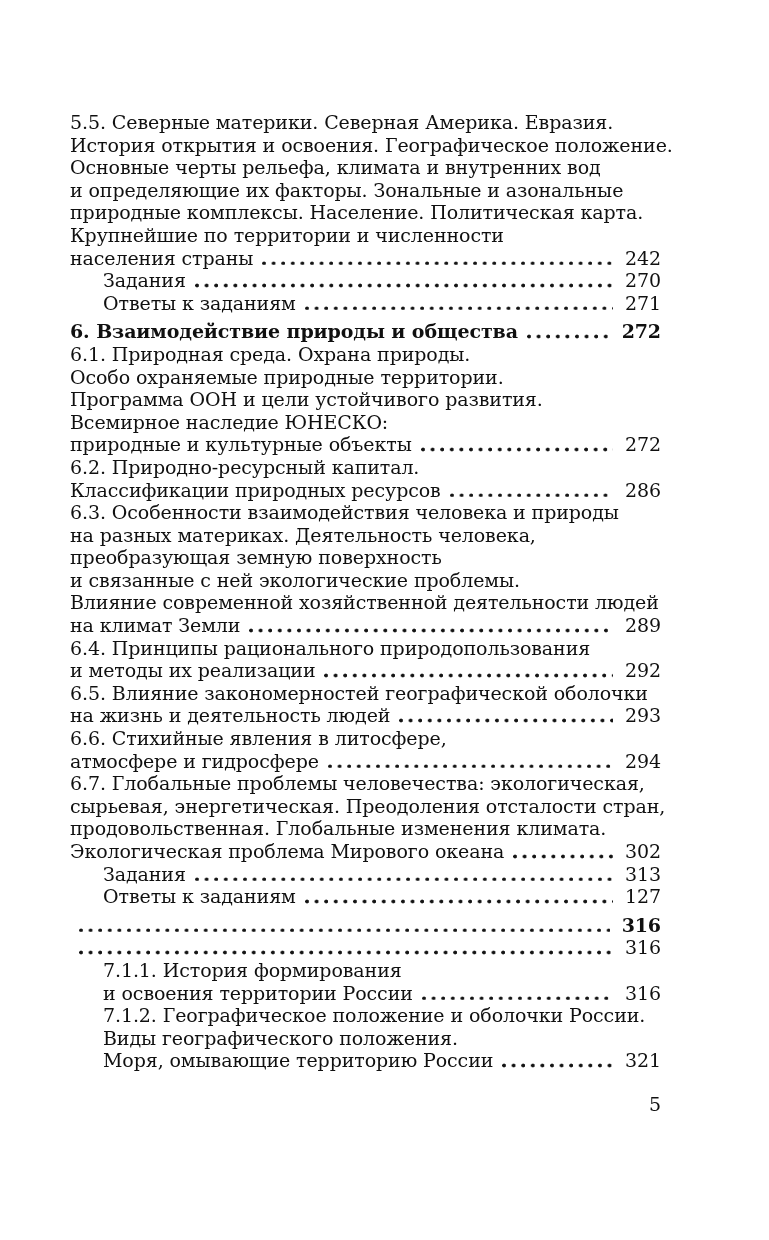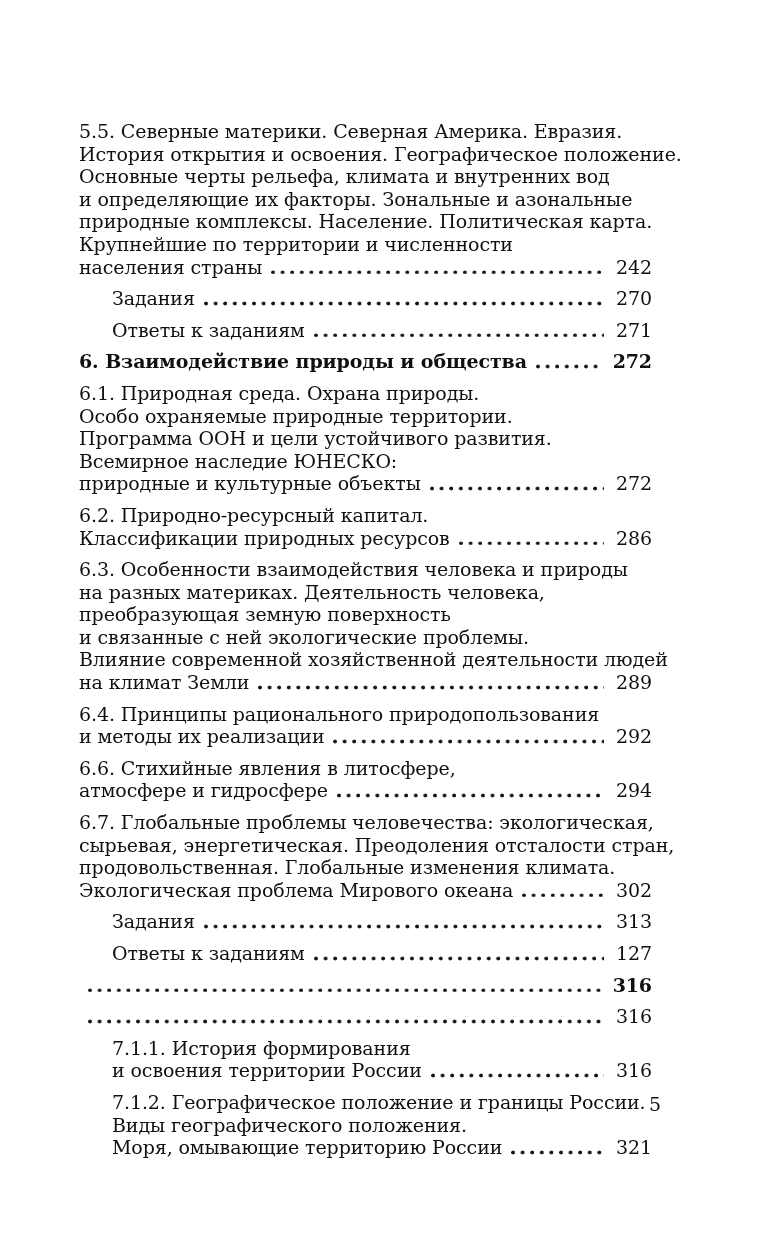--- a/index.html
+++ b/index.html
@@ -22,21 +22,21 @@
   }
   .toc {
     position: absolute;
     left: 70px;
     top: 111px;
     width: 591px;
     font-size: 19px;
     line-height: 22.6px;
     letter-spacing: -0.1px;
   }
-  .entry { margin: 9px; }
+  .entry { margin: 0; }
   .entry.section {
     margin-top: 6px;
     font-weight: bold;
   }
   .entry.italic { }
   .line {
     display: flex;
     align-items: baseline;
     white-space: nowrap;
   }
@@ -173,20 +173,30 @@
           <span class="line-text">6.4. Принципы рационального природопользования</span>
         </div>
         <div class="line">
           <span class="line-text">и методы их реализации</span>
           <span class="dots"></span>
           <span class="pg">292</span>
         </div>
       </div>
       <div class="entry">
         <div class="line">
+          <span class="line-text">6.5. Влияние закономерностей географической оболочки</span>
+        </div>
+        <div class="line">
+          <span class="line-text">на жизнь и деятельность людей</span>
+          <span class="dots"></span>
+          <span class="pg">293</span>
+        </div>
+      </div>
+      <div class="entry">
+        <div class="line">
           <span class="line-text">6.6. Стихийные явления в литосфере,</span>
         </div>
         <div class="line">
           <span class="line-text">атмосфере и гидросфере</span>
           <span class="dots"></span>
           <span class="pg">294</span>
         </div>
       </div>
       <div class="entry">
         <div class="line">
@@ -235,21 +245,21 @@
           <span class="line-text">7.1.1. История формирования</span>
         </div>
         <div class="line indent">
           <span class="line-text">и освоения территории России</span>
           <span class="dots"></span>
           <span class="pg">316</span>
         </div>
       </div>
       <div class="entry">
         <div class="line indent">
-          <span class="line-text">7.1.2. Географическое положение и границы России.</span>
+          <span class="line-text">7.1.2. Географическое положение и оболочки России.</span>
         </div>
         <div class="line indent">
           <span class="line-text">Виды географического положения.</span>
         </div>
         <div class="line indent">
           <span class="line-text">Моря, омывающие территорию России</span>
           <span class="dots"></span>
           <span class="pg">321</span>
         </div>
       </div>

